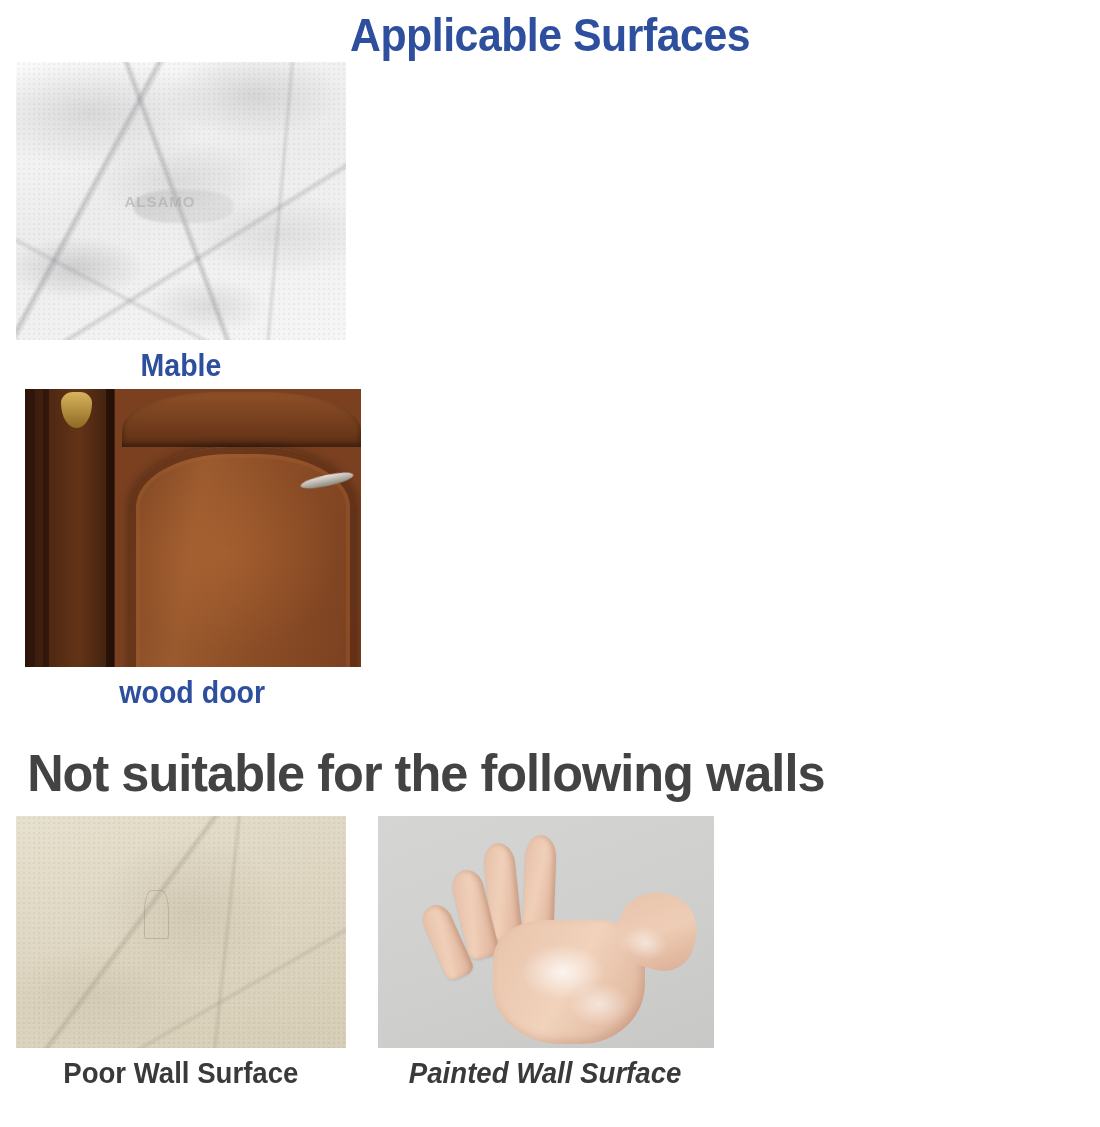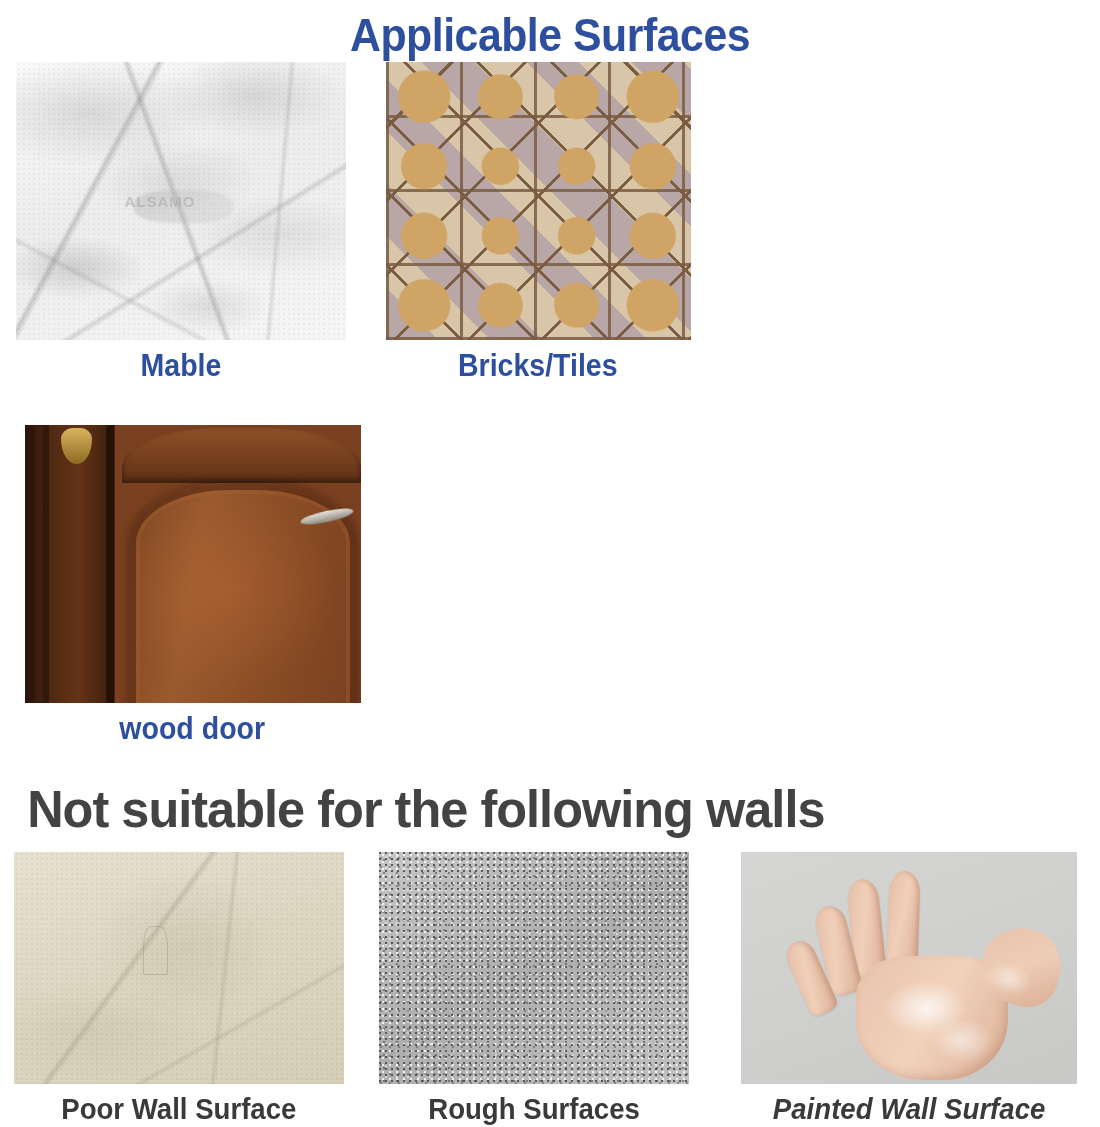--- a/index.html
+++ b/index.html
@@ -350,33 +350,29 @@
 
   <div class="row">
 
     <div class="cell" style="width:345px; padding-left:8px;">
       <div class="thumb tex-marble tex-noise" style="width:330px;height:278px;">
         <span style="position:absolute;left:33%;top:47%;font-size:15px;font-weight:bold;color:rgba(150,150,152,0.45);letter-spacing:1px;">ALSAMO</span>
       </div>
       <div class="caption blue" style="margin-top:10px;">Mable</div>
     </div>
 
-    <div class="cell" style="width:370px;">
-      <div class="thumb tex-tiles" style="width:305px;height:278px;"></div>
-      <div class="caption blue" style="margin-top:10px;">Bricks/Tiles</div>
-    </div>
 
 
   </div>
 
   <div class="row" style="margin-top:8px;">
 
 
 
-    <div class="cell" style="width:385px;margin-top:36px;">
+    <div class="cell" style="width:385px;">
       <div class="thumb tex-door" style="width:336px;height:278px;">
         <div class="door-frame-shadow"></div>
         <div class="door-arch-top"></div>
         <div class="door-panel"></div>
         <div class="door-handle"></div>
         <div class="door-ornament"></div>
       </div>
       <div class="caption blue" style="margin-top:10px;">wood door</div>
     </div>
 
@@ -387,24 +383,20 @@
 
   <div class="title-notsuitable">Not suitable for the following walls</div>
 
   <div class="row">
 
     <div class="cell" style="width:345px; padding-left:8px;">
       <div class="thumb tex-poorwall tex-noise" style="width:330px;height:232px;"></div>
       <div class="caption dark" style="margin-top:10px;">Poor Wall Surface</div>
     </div>
 
-    <div class="cell" style="width:370px;">
-      <div class="thumb tex-rough" style="width:310px;height:232px;"></div>
-      <div class="caption dark" style="margin-top:10px;">Rough Surfaces</div>
-    </div>
 
     <div class="cell" style="width:385px;font-style:italic;">
       <div class="thumb tex-painted" style="width:336px;height:232px;">
         <div class="hand">
           <div class="finger" style="left:24%; top:4%;  width:12%; height:46%; transform:rotate(-6deg);"></div>
           <div class="finger" style="left:38%; top:0%;  width:12%; height:50%; transform:rotate(2deg);"></div>
           <div class="finger" style="left:13%; top:16%; width:12%; height:42%; transform:rotate(-14deg);"></div>
           <div class="finger" style="left:3%;  top:32%; width:11%; height:36%; transform:rotate(-24deg);"></div>
           <div class="palm"></div>
           <div class="thumb-finger"></div>

